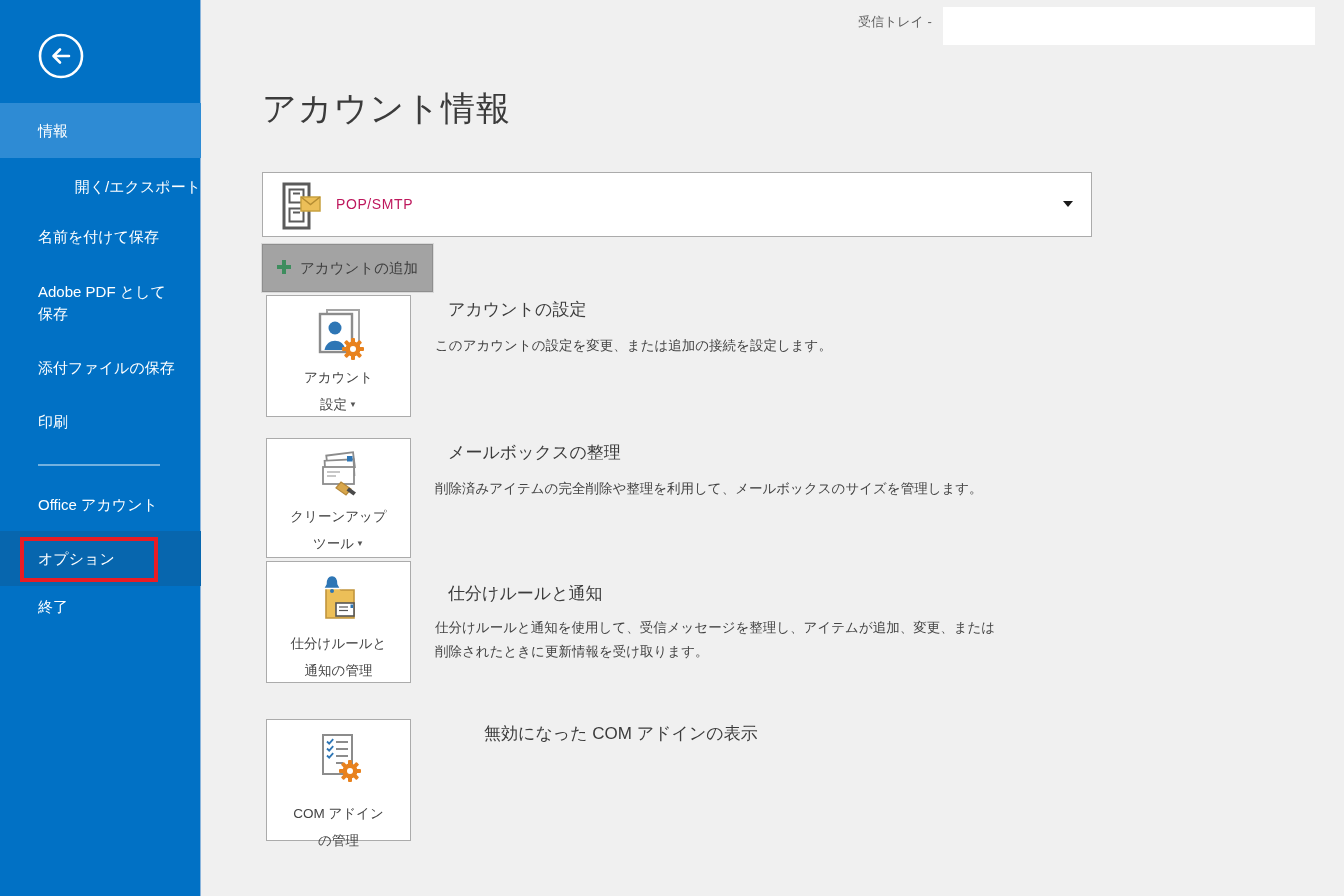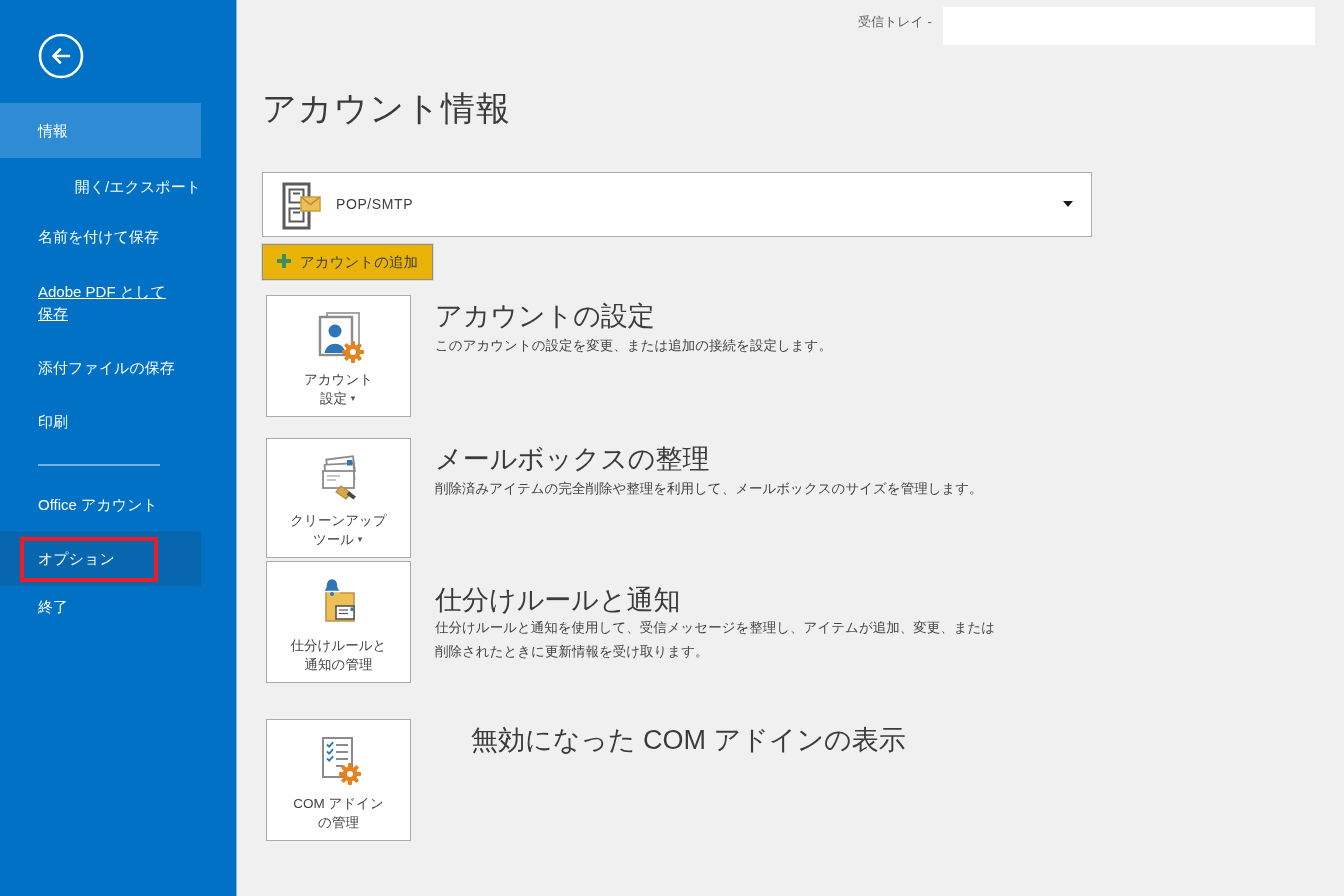--- a/index.html
+++ b/index.html
@@ -6,21 +6,21 @@
   html,body { width:1344px; height:896px; }
   body {
     font-family:"Liberation Sans","DejaVu Sans",sans-serif;
     background:#f0f0f0; color:#444;
     position:relative; overflow:hidden;
   }
   .stage { position:absolute; inset:0; width:1344px; height:896px; }
 
   
   .sidebar {
-    position:absolute; left:0; top:0; width:237px; height:896px;
+    position:absolute; left:0; top:0; width:201px; height:896px;
     background:#0171c5; border-right:1px solid #8ab4dc;
   }
   .back-btn { position:absolute; left:36px; top:31px; width:50px; height:50px; cursor:pointer; }
   .nav-item {
     position:absolute; left:0; width:201px; padding-left:38px;
     color:#fff; font-size:15px; line-height:22px; cursor:pointer;
   }
   .nav-item.selected { background:#2e8bd4; height:55px; line-height:55px; top:103px; }
   .nav-item.hovered  { background:#0766ae; height:55px; line-height:55px; top:531px; }
   .nav-divider {
@@ -38,75 +38,75 @@
   .inbox-label { position:absolute; left:657px; top:13px; font-size:13px; color:#5f5f5f; }
   .redacted-box { position:absolute; left:742px; top:7px; width:372px; height:38px; background:#ffffff; }
 
   .page-title { position:absolute; left:61px; top:86px; font-size:34px; color:#3b3b3b; font-weight:400; letter-spacing:1px; }
 
   .account-combo {
     position:absolute; left:61px; top:172px; width:830px; height:65px;
     background:#fff; border:1px solid #ababab; cursor:pointer;
   }
   .combo-icon { position:absolute; left:13px; top:7px; }
-  .combo-value { position:absolute; left:73px; top:23px; font-size:14px; color:#404040; letter-spacing:0.6px; }
+  .combo-value { position:absolute; left:73px; top:23px; font-size:14px; color:#be185d; letter-spacing:0.6px; }
   .combo-caret {
     position:absolute; right:18px; top:28px; width:0; height:0;
     border-left:5px solid transparent; border-right:5px solid transparent;
     border-top:6px solid #1a1a1a;
   }
 
   .add-account-btn {
-    position:absolute; left:61px; top:244px; height:36px; padding:0 14px;
-    background:#eab308; border:1px solid #8e8e8e; box-shadow:0 0 0 1px #d9d9d9;
+    position:absolute; left:61px; top:244px; height:48px; padding:0 14px;
+    background:#a3a3a3; border:1px solid #8e8e8e; box-shadow:0 0 0 1px #d9d9d9;
     display:flex; align-items:center; gap:9px; font-size:14.5px; color:#3d3d3d; cursor:pointer;
   }
 
   .big-btn {
     position:absolute; left:65px; width:145px; height:122px;
     background:#fff; border:1px solid #ababab; cursor:pointer;
     display:flex; flex-direction:column; align-items:center;
     padding:10px 4px 8px 4px;
   }
   .big-btn .icon-wrap { flex:1; display:flex; align-items:center; justify-content:center; }
-  .btn-label { font-size:13.5px; line-height:19px; color:#444; text-align:center; }
+  .btn-label { font-size:13.5px; line-height:27px; color:#444; text-align:center; }
   .caret-down { display:inline-block; font-size:8px; color:#555; margin-left:2px; vertical-align:2px; }
 
-  .sec-heading { position:absolute; left:234px; font-size:27px; color:#3b3b3b; font-weight:400; }
+  .sec-heading { position:absolute; left:247px; font-size:17px; color:#3b3b3b; font-weight:400; }
   .sec-desc { position:absolute; left:234px; font-size:13.5px; line-height:24px; color:#444; max-width:565px; }
 
   .s1-btn{top:295px;} .s1-h{top:298px;} .s1-d{top:334px;}
   .s2-btn{top:438px;height:120px;} .s2-h{top:441px;} .s2-d{top:477px;}
   .s3-btn{top:561px;} .s3-h{top:582px;} .s3-d{top:616px;}
   .s4-btn{top:719px;} .s4-h{top:722px;margin-left:36px;} .s4-d{top:757px;}
   .s1-btn .btn-label{max-width:82px;}
   .s2-btn .btn-label{max-width:98px;}
   .s3-btn .btn-label{max-width:100px;}
-  .s4-btn .btn-label{max-width:94px;}
+  .s4-btn .btn-label{max-width:94px;margin-top:12px;}
 </style>
 </head>
 <body>
 
 <div class="stage">
 
   <div class="sidebar">
 
     <div class="back-btn">
       <span>
         <svg width="50" height="50" viewBox="0 0 50 50">
           <circle cx="25" cy="25" r="21" fill="none" stroke="#ffffff" stroke-width="2.6"></circle>
           <path d="M33 25 H18 M24 18.5 L17.5 25 L24 31.5" fill="none" stroke="#ffffff" stroke-width="2.6" stroke-linecap="round" stroke-linejoin="round"></path>
         </svg>
       </span>
     </div>
 
     <div class="nav-item selected">情報</div>
     <div class="nav-item" style="top:176px;text-align:right;">開く/エクスポート</div>
     <div class="nav-item" style="top:226px;">名前を付けて保存</div>
-    <div class="nav-item" style="top:281px; padding-right:30px;text-decoration:underline;">Adobe PDF として保存</div>
+    <div class="nav-item" style="top:281px; padding-right:30px;">Adobe PDF として保存</div>
     <div class="nav-item" style="top:357px;">添付ファイルの保存</div>
     <div class="nav-item" style="top:411px;">印刷</div>
 
     <div class="nav-divider"></div>
 
     <div class="nav-item" style="top:494px;">Office アカウント</div>
     <div class="nav-item hovered">オプション</div>
     <div class="nav-item" style="top:596px;">終了</div>
 
     <div class="red-annotation"></div>

